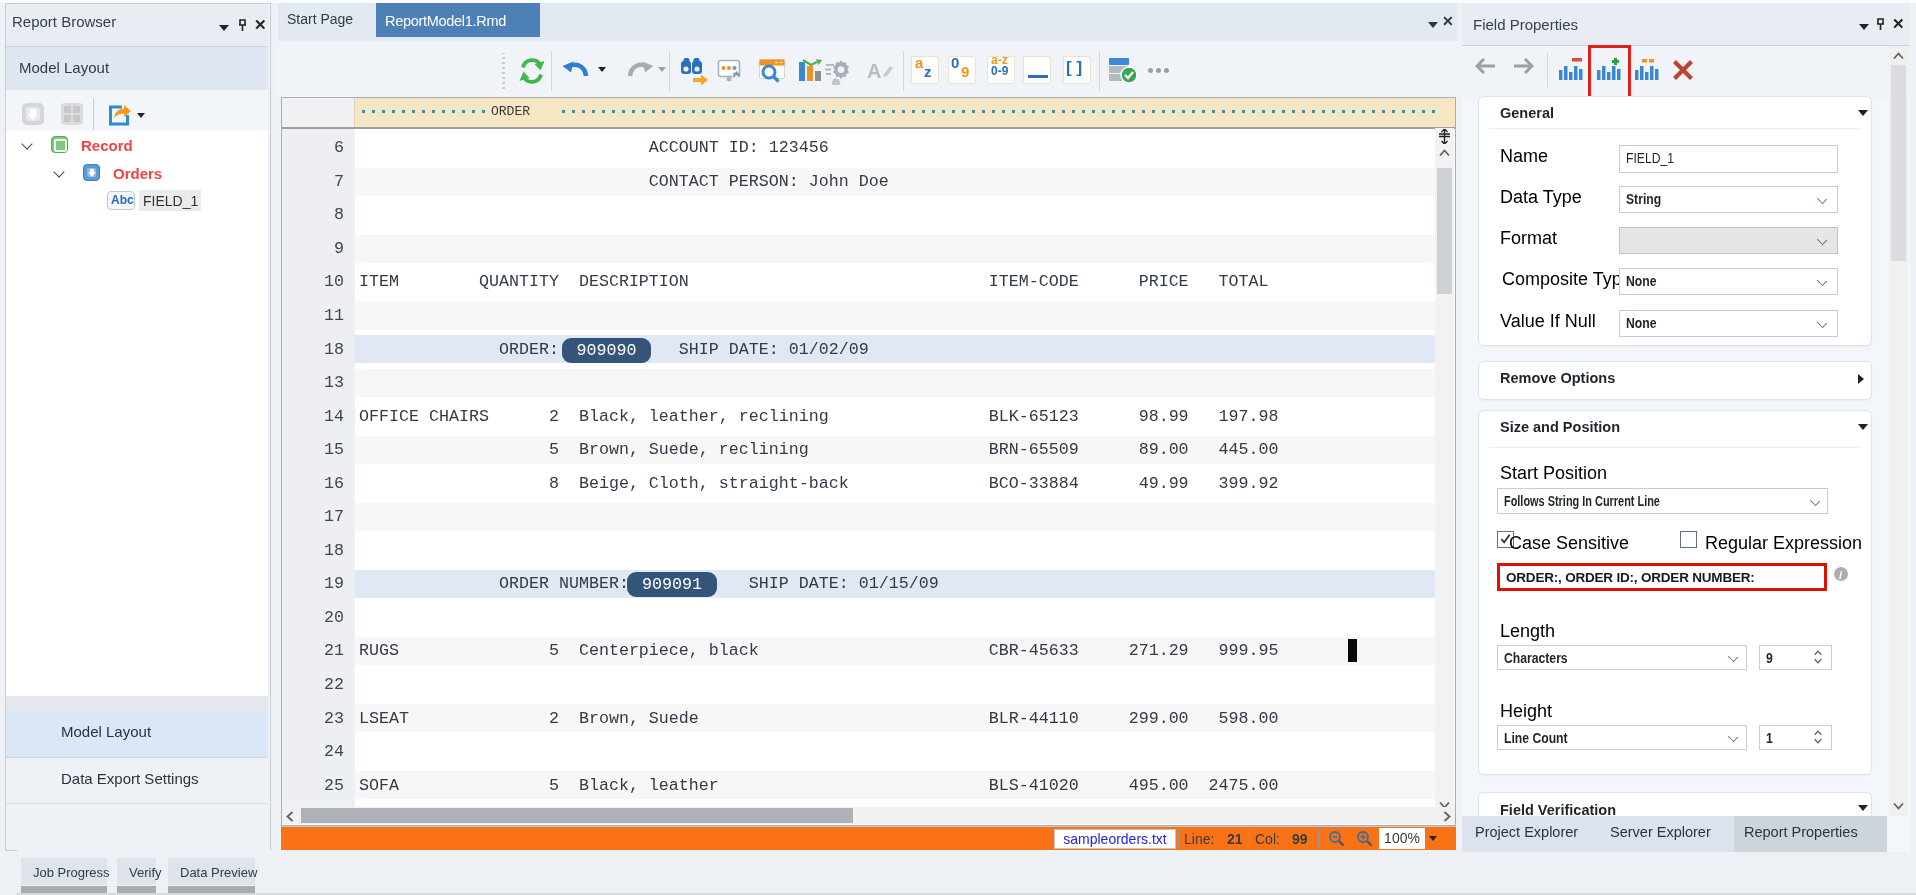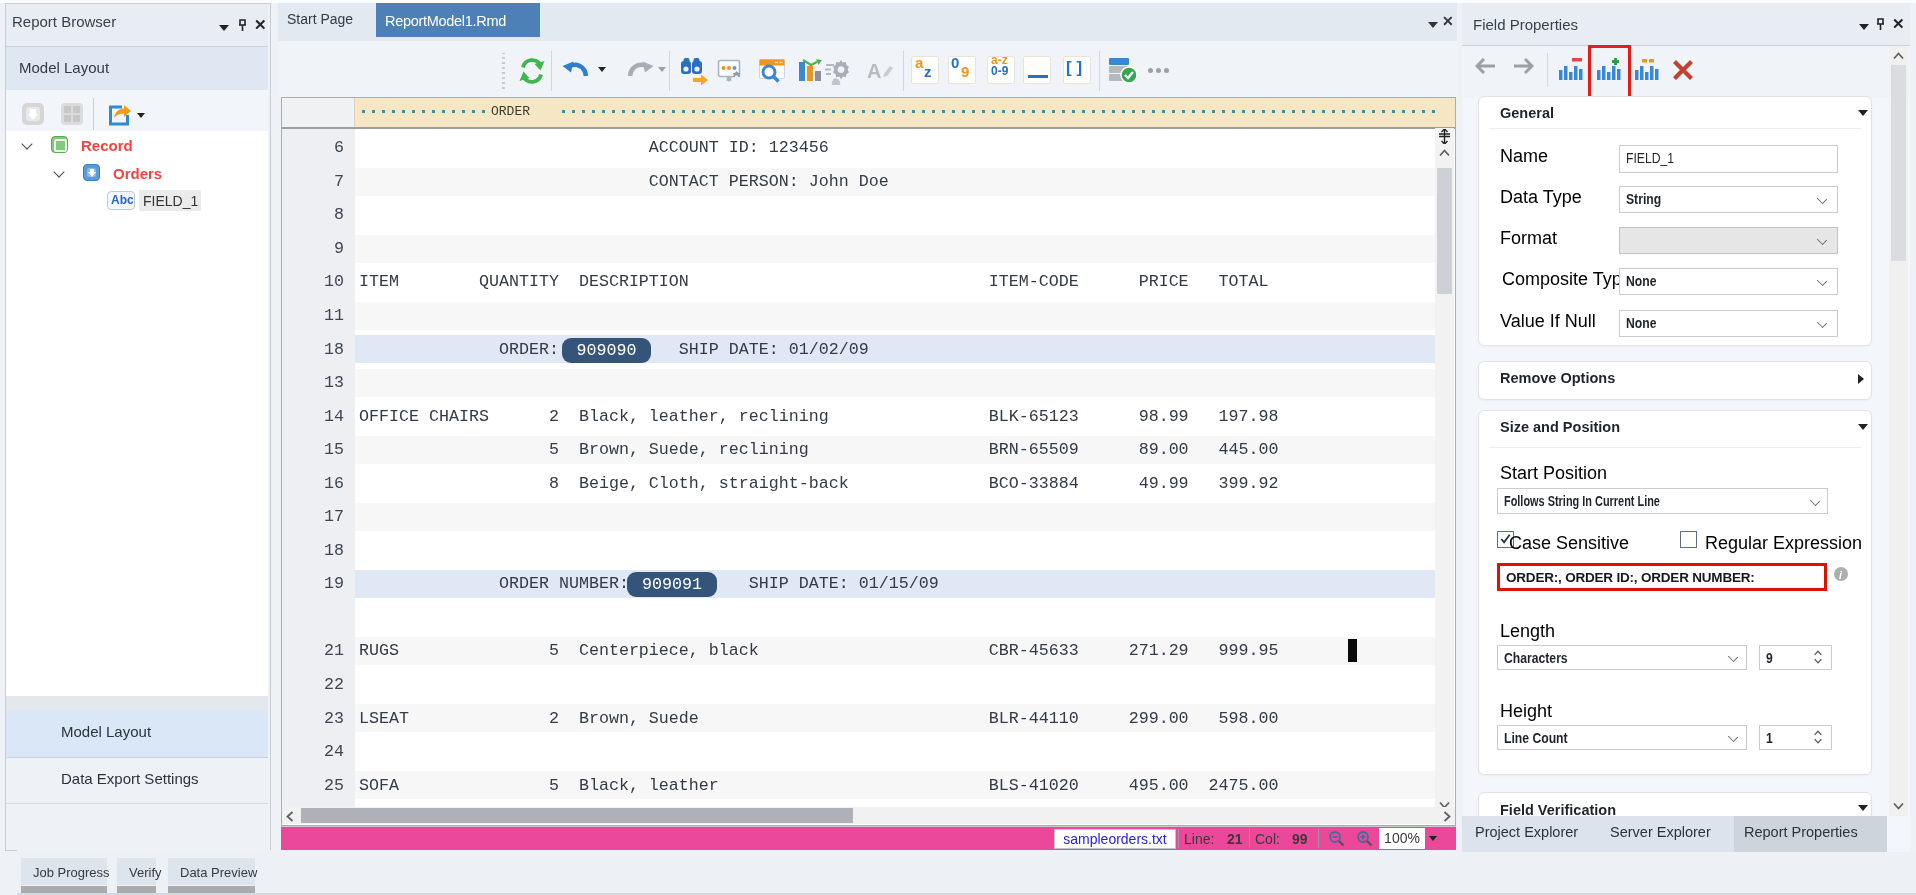--- a/index.html
+++ b/index.html
@@ -43,21 +43,21 @@
 .dr .st{position:absolute;left:73px;right:0;top:2.8px;bottom:2.75px}
 .g .st{background:#f7f7f8}
 .h .st{background:#dfe8f4}
 .badge{position:absolute;height:25px;background:#35547a;border-radius:9px;color:#fff;font-family:"Liberation Mono",monospace;font-size:16.6667px;text-align:center;line-height:25px}
 
 #vsb{right:1px;top:30px;width:19px;bottom:18px;background:#f2f2f2}
 #vthumb{left:2px;top:40px;width:15px;height:126px;background:#cdd0d4}
 #hsb{left:0;bottom:1px;height:17px;width:1173px;background:#f1f1f1}
 #hthumb{left:19px;top:1px;height:15px;width:552px;background:#aeb2b8}
 
-#stbar{left:281px;top:826px;width:1175px;height:23px;background:#ec4899;border-top:1px solid #c9c9c9;font-size:15px;color:#3a3a3a}
+#stbar{left:281px;top:826px;width:1175px;height:23px;background:#f97316;border-top:1px solid #c9c9c9;font-size:15px;color:#3a3a3a}
 
 #bstrip{left:17px;top:850px;width:1916px;height:43px;background:#edf1f6;border-bottom:2px solid #d4dae0}
 .btab{position:absolute;top:8px;height:27px;background:#dee4ec;font-size:13px;color:#333b45;white-space:nowrap}
 .btab i{font-style:normal;position:absolute;left:12px;top:7px}
 .bbar{position:absolute;top:36px;height:7px;background:#ababab}
 
 #rp{left:1462px;top:3px;width:448px;height:849px;background:#f3f6fa}
 #rp .tbar{left:0;top:0;width:448px;height:42px;background:#e8edf3;border-bottom:1px solid #ccd2d9}
 #rp .title{position:absolute;left:11px;top:13px;font-size:15px;color:#38404a}
 #rptool{left:0;top:43px;width:448px;height:52px;background:#f0f4f9}
@@ -250,20 +250,21 @@
  <div class="dr" style="top:167.40px"><b class="st"></b><span class="ln">10</span><span class="dt">ITEM        QUANTITY  DESCRIPTION                              ITEM-CODE      PRICE   TOTAL</span></div>
  <div class="dr g" style="top:200.95px"><b class="st"></b><span class="ln">11</span><span class="dt"></span></div>
  <div class="dr h" style="top:234.50px"><b class="st"></b><span class="ln">18</span><span class="dt">              ORDER:            SHIP DATE: 01/02/09</span></div>
  <div class="dr g" style="top:268.05px"><b class="st"></b><span class="ln">13</span><span class="dt"></span></div>
  <div class="dr" style="top:301.60px"><b class="st"></b><span class="ln">14</span><span class="dt">OFFICE CHAIRS      2  Black, leather, reclining                BLK-65123      98.99   197.98</span></div>
  <div class="dr g" style="top:335.15px"><b class="st"></b><span class="ln">15</span><span class="dt">                   5  Brown, Suede, reclining                  BRN-65509      89.00   445.00</span></div>
  <div class="dr" style="top:368.70px"><b class="st"></b><span class="ln">16</span><span class="dt">                   8  Beige, Cloth, straight-back              BCO-33884      49.99   399.92</span></div>
  <div class="dr g" style="top:402.25px"><b class="st"></b><span class="ln">17</span><span class="dt"></span></div>
  <div class="dr" style="top:435.80px"><b class="st"></b><span class="ln">18</span><span class="dt"></span></div>
  <div class="dr h" style="top:469.35px"><b class="st"></b><span class="ln">19</span><span class="dt">              ORDER NUMBER:            SHIP DATE: 01/15/09</span></div>
+ <div class="dr" style="top:502.90px"><b class="st"></b><span class="ln">20</span><span class="dt"></span></div>
  <div class="dr g" style="top:536.45px"><b class="st"></b><span class="ln">21</span><span class="dt">RUGS               5  Centerpiece, black                       CBR-45633     271.29   999.95</span></div>
  <div class="dr" style="top:570.00px"><b class="st"></b><span class="ln">22</span><span class="dt"></span></div>
  <div class="dr g" style="top:603.55px"><b class="st"></b><span class="ln">23</span><span class="dt">LSEAT              2  Brown, Suede                             BLR-44110     299.00   598.00</span></div>
  <div class="dr" style="top:637.10px"><b class="st"></b><span class="ln">24</span><span class="dt"></span></div>
  <div class="dr g" style="top:670.65px"><b class="st"></b><span class="ln">25</span><span class="dt">SOFA               5  Black, leather                           BLS-41020     495.00  2475.00</span></div>
  <div class="badge" style="left:280px;top:239.5px;width:89px">909090</div>
  <div class="badge" style="left:345px;top:474.3px;width:90px">909091</div>
  <div class="ab" style="left:1066px;top:541px;width:9px;height:23px;background:#0a0a0a"></div>
 
  <div id="vsb" class="ab">

